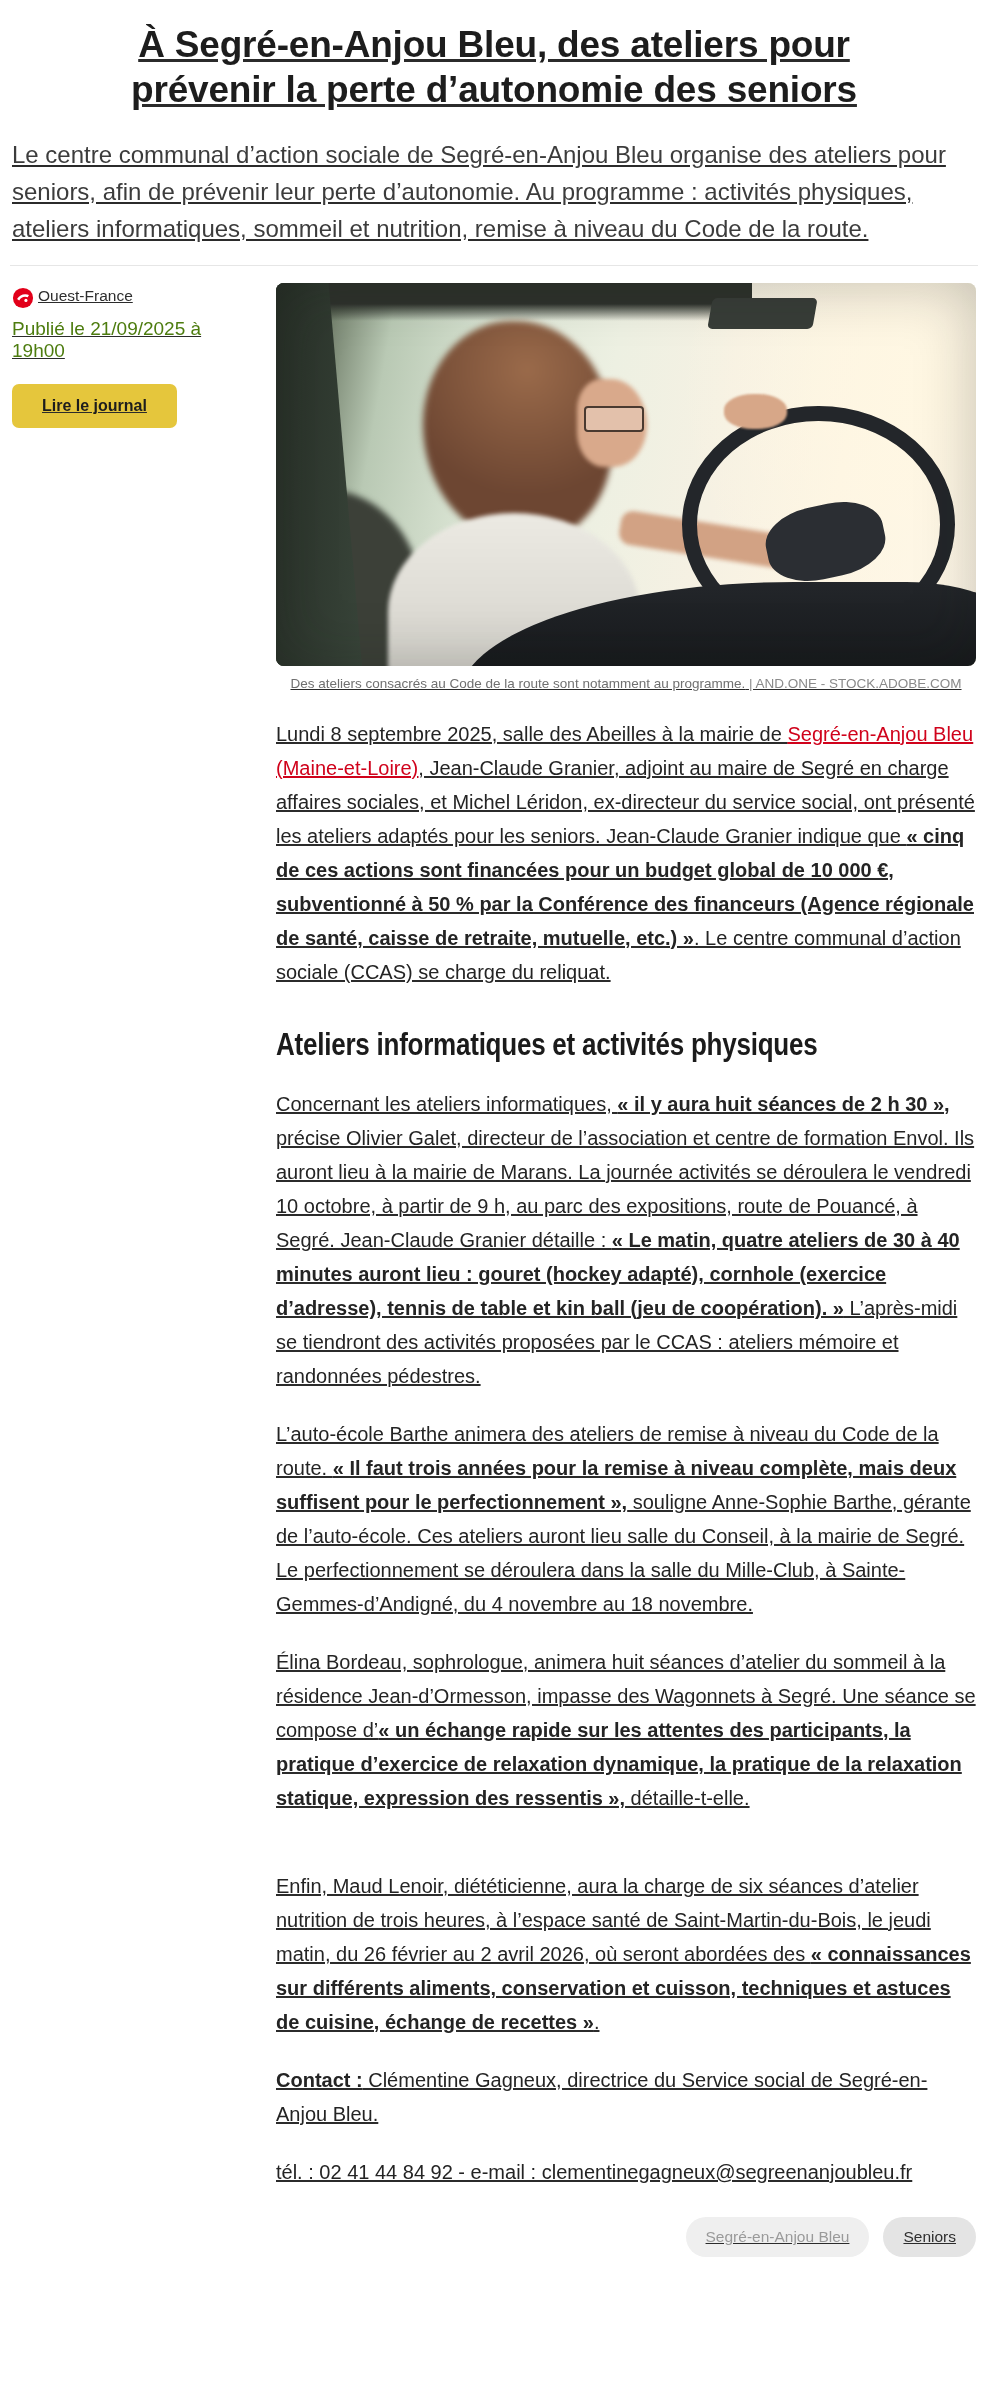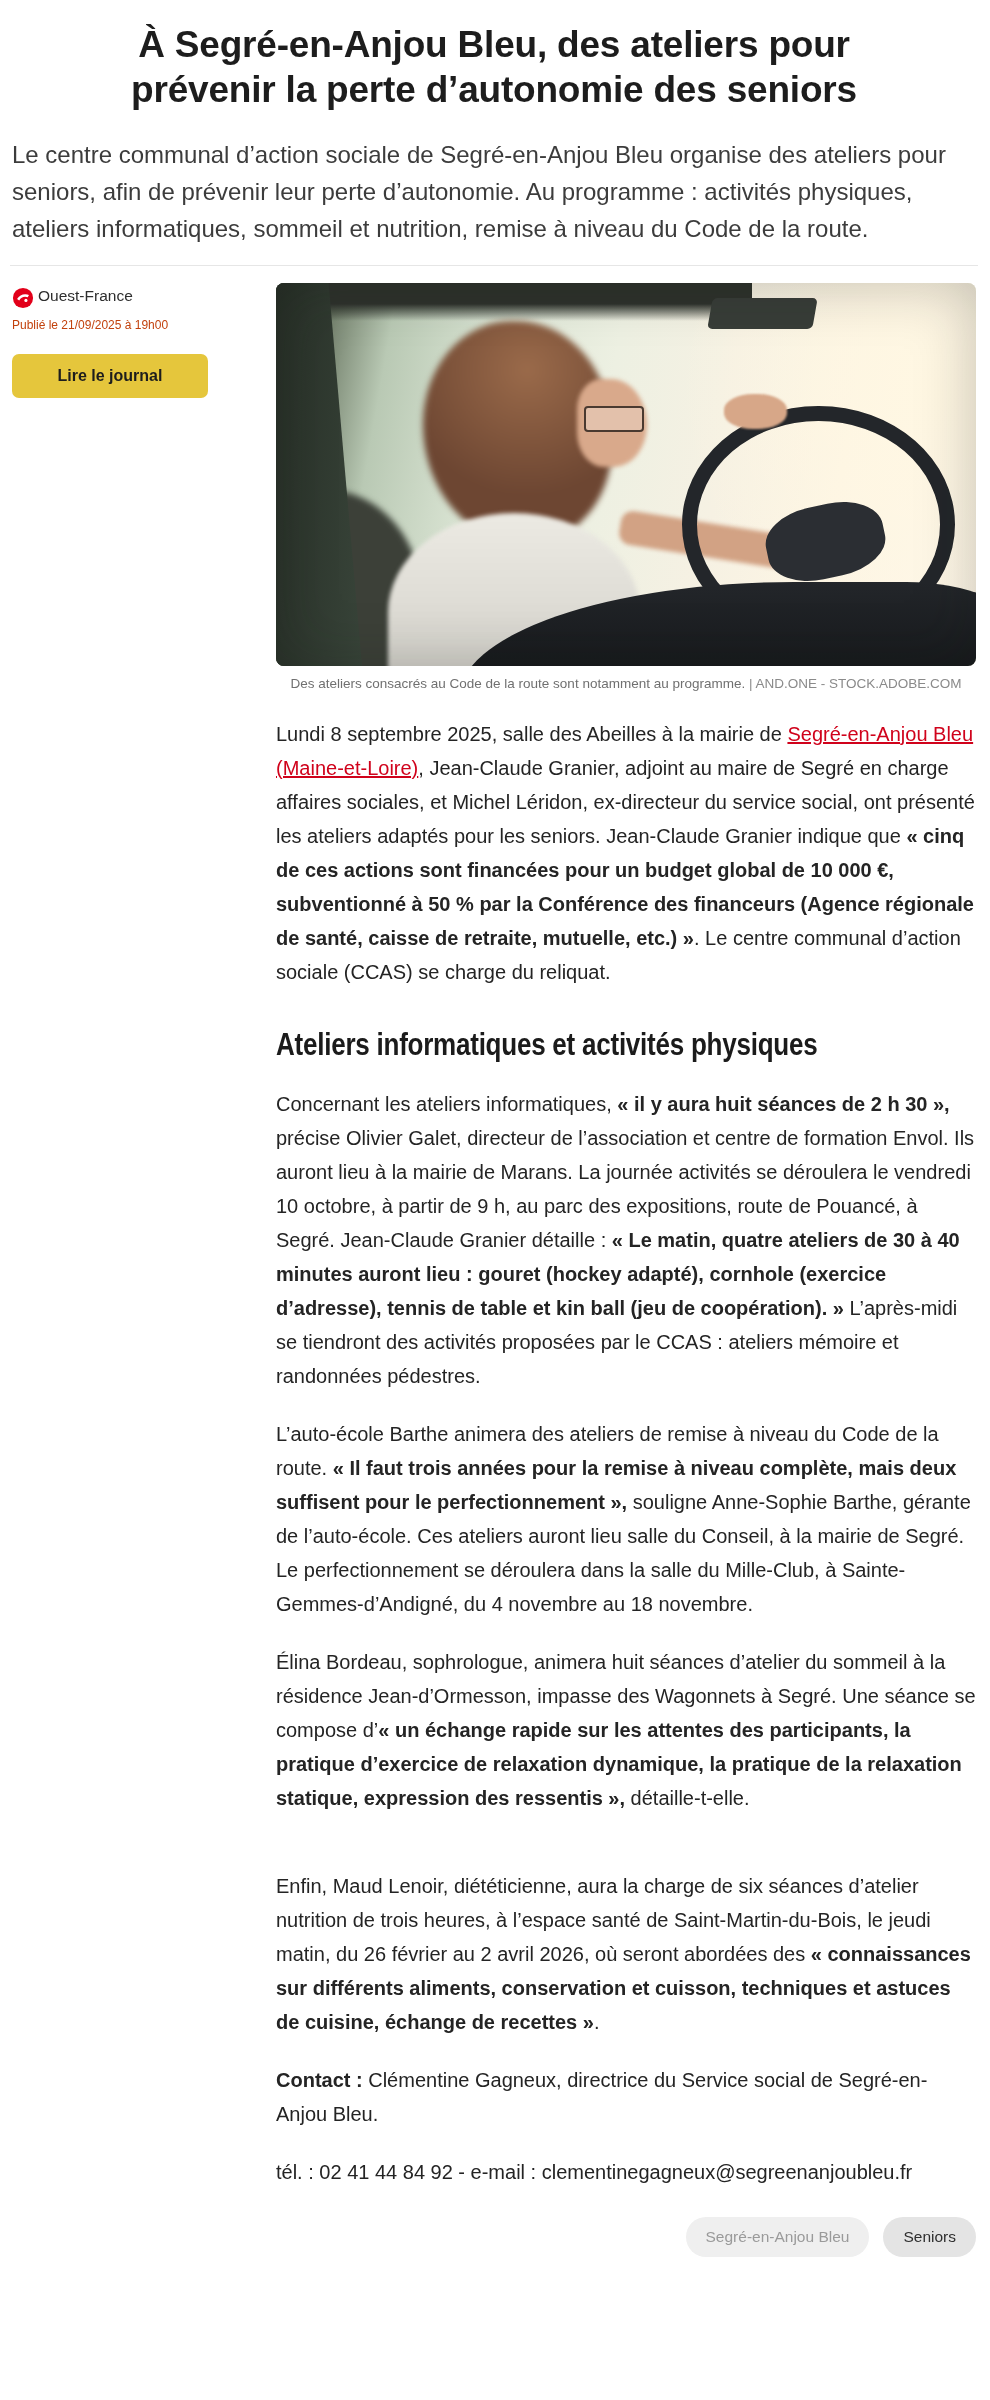--- a/index.html
+++ b/index.html
@@ -2,41 +2,41 @@
 <html lang="fr"><head>
 <meta charset="utf-8">
 <style>
   * { margin: 0; padding: 0; box-sizing: border-box; }
   html, body { background: #ffffff; }
   body {
     width: 990px; height: 2400px; overflow: hidden;
     font-family: "Liberation Sans", sans-serif;
     color: #2b2b2b;
   }
-  .page { width: 990px; height: 2400px; padding: 20px 14px 8px 12px; }
+  .page { width: 990px; height: 2400px; padding: 20px 14px 8px 12px; text-decoration: underline; }
 
   h1.title {
     text-align: center;
     font-size: 37px; line-height: 45px; font-weight: 700;
     color: #1d1d1d; letter-spacing: -0.2px;
     margin: 2px 60px 24px 60px;
   }
   p.lead {
     font-size: 24px; line-height: 37px; font-weight: 400;
     color: #3c3c3c; margin: 0 4px 18px 0;
   }
   .divider { height: 1px; background: #e6e6e6; margin: 0 -2px; }
 
   .row { display: flex; align-items: flex-start; padding-top: 17px; }
   .sidebar { width: 215px; flex: 0 0 215px; margin-right: 49px; padding-top: 4px; }
   .source-row { display: flex; gap: 4px; cursor: pointer; }
   .source-name { font-size: 15.5px; color: #2e2e2e; font-weight: 400; }
-  .published { font-size: 12px; color: #c2410c; margin-top: 9px; }
+  .published { font-size: 19px; color: #4d7c0f; margin-top: 9px; }
   .journal-btn {
-    display: block; width: 196px; margin-top: 22px;
+    display: block; width: 165px; margin-top: 22px;
     background: #e5c63c; border: none; border-radius: 7px;
     font-family: "Liberation Sans", sans-serif;
     font-size: 16px; font-weight: 700; color: #1d1d1d;
     padding: 13px 0; text-align: center; cursor: pointer;
   }
 
   .main { flex: 1; min-width: 0; }
 
   
   .photo { position: relative; width: 100%; height: 383px; border-radius: 8px; overflow: hidden; background: #dfe4d6; }

